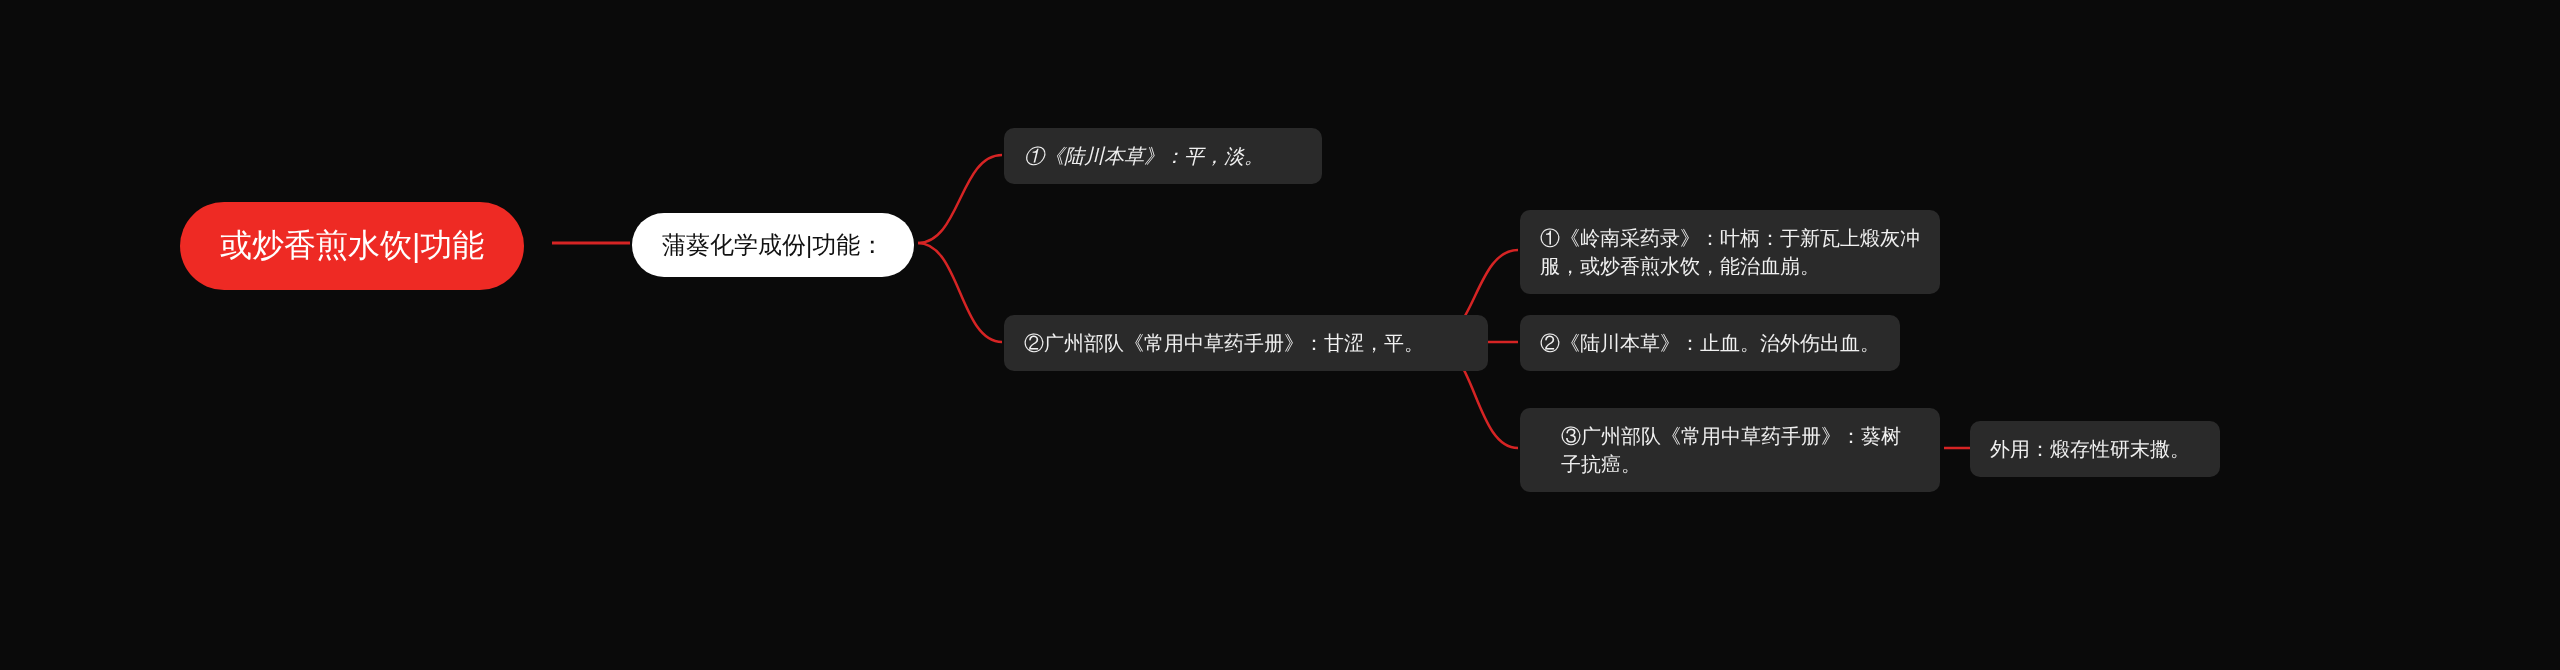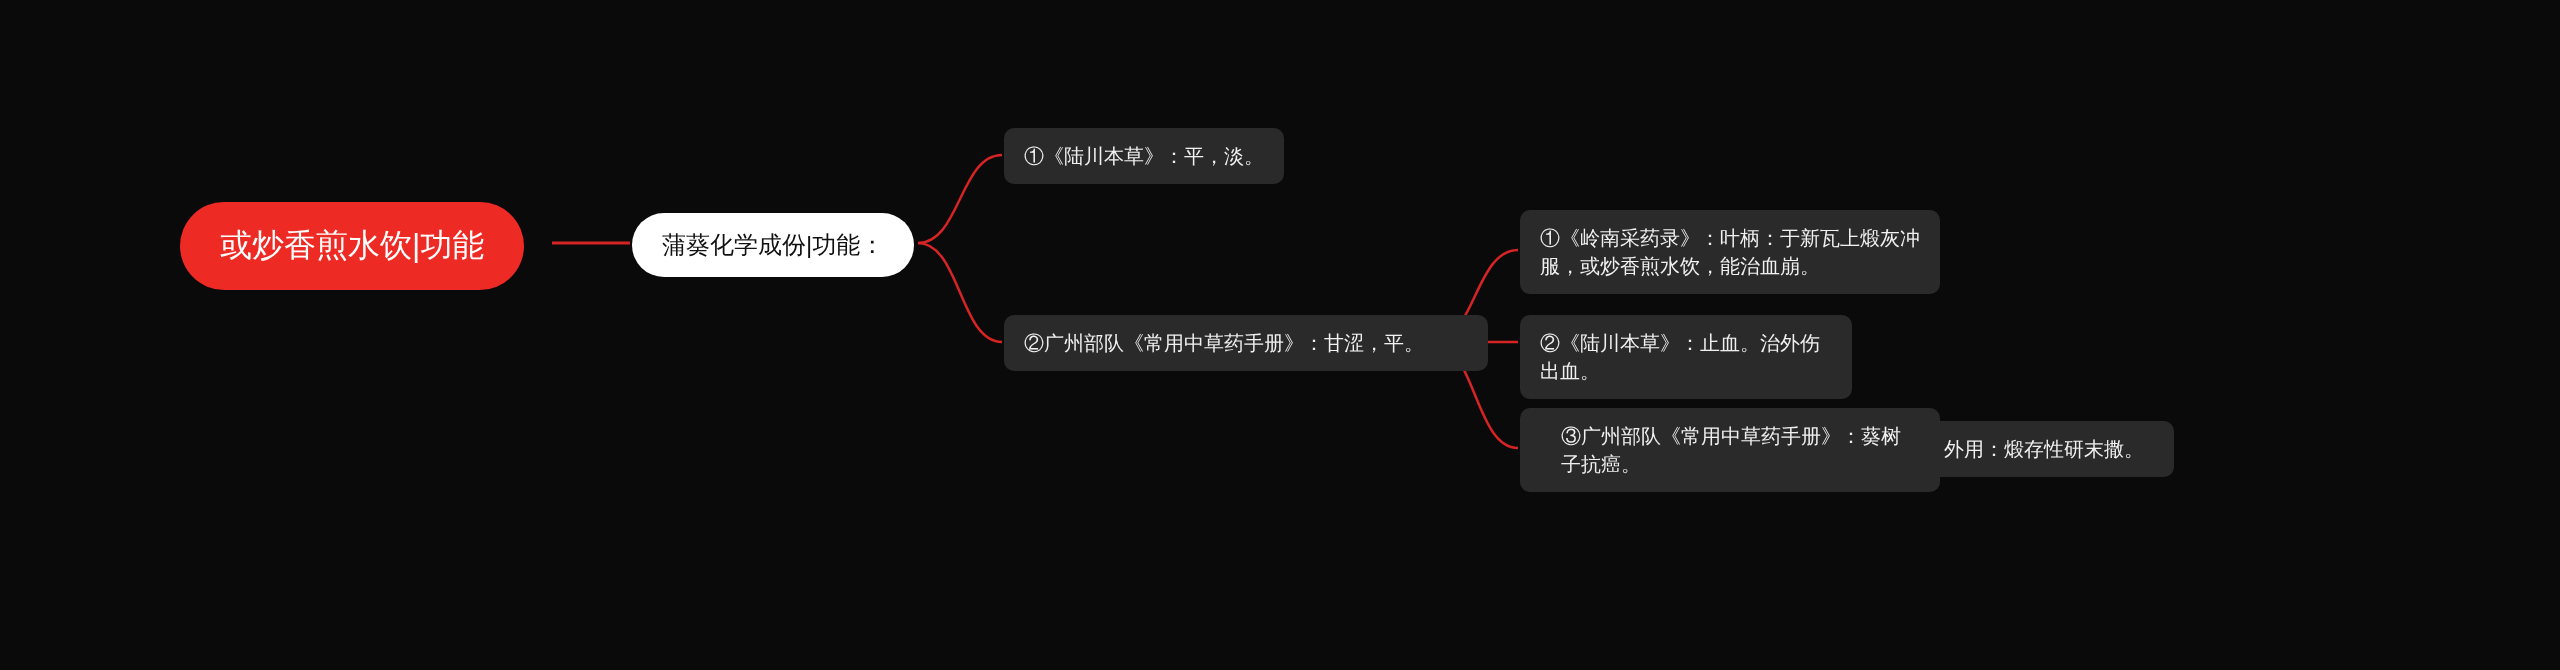--- a/index.html
+++ b/index.html
@@ -81,37 +81,37 @@
   </svg>
 
   <div class="node root" style="left:180px; top:202px;">
     <span>或炒香煎水饮|功能</span>
   </div>
 
   <div class="node sub1" style="left:632px; top:213px;">
     <span>蒲葵化学成份|功能：</span>
   </div>
 
-  <div class="node leaf" style="left:1004px; top:128px; width:280px;">
+  <div class="node leaf" style="left:1004px; top:128px; width:318px;font-style:italic;">
     <span>①《陆川本草》：平，淡。</span>
   </div>
 
   <div class="node leaf" style="left:1004px; top:315px; width:484px;">
     <span>②广州部队《常用中草药手册》：甘涩，平。</span>
   </div>
 
   <div class="node leaf" style="left:1520px; top:210px; width:420px;">
     <span>①《岭南采药录》：叶柄：于新瓦上煅灰冲服，或炒香煎水饮，能治血崩。</span>
   </div>
 
-  <div class="node leaf" style="left:1520px; top:315px; width:332px;">
+  <div class="node leaf" style="left:1520px; top:315px; width:380px;">
     <span>②《陆川本草》：止血。治外伤出血。</span>
   </div>
 
   <div class="node leaf" style="left:1520px; top:408px; width:420px;padding-left:41px;">
     <span>③广州部队《常用中草药手册》：葵树子抗癌。</span>
   </div>
 
-  <div class="node leaf" style="left:1924px; top:421px; width:250px;">
+  <div class="node leaf" style="left:1970px; top:421px; width:250px;">
     <span>外用：煅存性研末撒。</span>
   </div>
 
 </div>
 
 </body></html>

